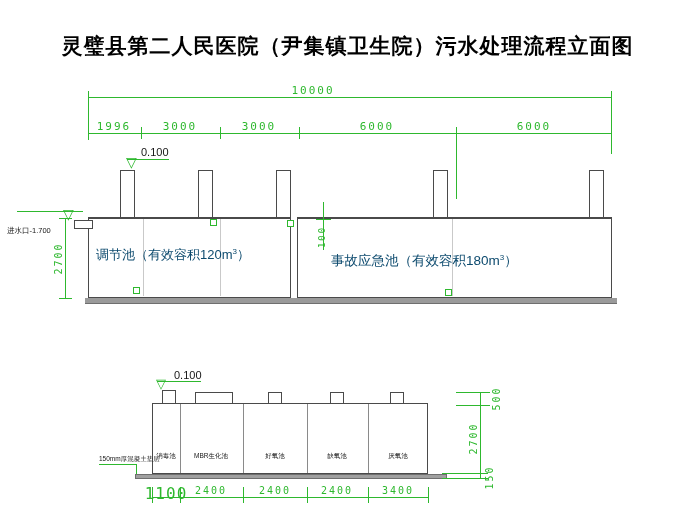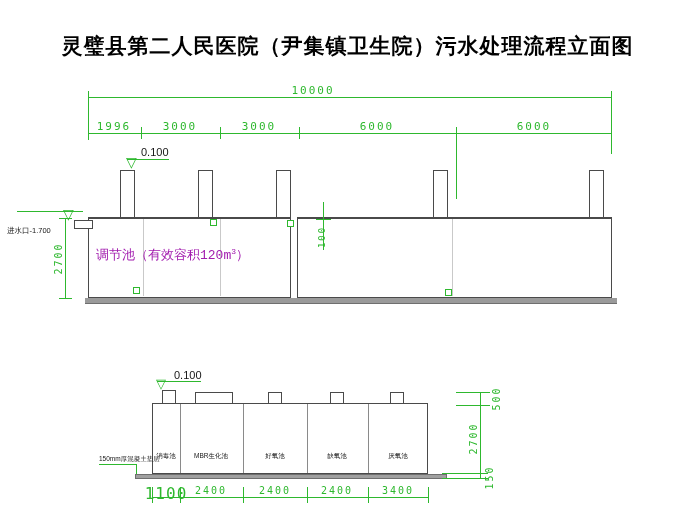--- a/index.html
+++ b/index.html
@@ -6,21 +6,21 @@
   #canvas{position:relative;width:695px;height:519px;background:#ffffff;overflow:hidden;
           font-family:"Liberation Sans",sans-serif;}
   .abs{position:absolute;}
   .gl{background:#2eb82e;}
   .lg{background:#c9c9c9;}
   .box{border:1px solid #4a4a4a;background:#ffffff;box-sizing:border-box;}
   .dimt{color:#2eb82e;font-family:"DejaVu Sans Mono",monospace;letter-spacing:2px;
         text-align:center;white-space:nowrap;line-height:1.1;}
   .rot{transform:rotate(-90deg);}
   .tri{color:#2eb82e;line-height:1;font-size:14px;font-family:"DejaVu Sans",sans-serif;}
-  .cyan{color:#a21caf;white-space:nowrap;font-family:Liberation Mono, monospace;}
+  .cyan{color:#0c4a6e;white-space:nowrap;font-family:Liberation Sans, sans-serif;}
   .blk{color:#161616;white-space:nowrap;font-family:"Liberation Sans",sans-serif;line-height:1.1;}
   .sq{width:5px;height:5px;border:1px solid #2eb82e;background:#fff;box-sizing:content-box;}
   .title{width:100%;text-align:center;font-family:"Liberation Serif","DejaVu Serif",serif;
          font-size:21px;font-weight:600;color:#000;letter-spacing:1px;}
   sup{font-size:8px;}
 </style>
 </head>
 <body>
 
 <div id="canvas">
@@ -78,20 +78,21 @@
   <div class="abs gl" style="left:65px;top:219px;width:1px;height:80px;"></div>
   <div class="abs gl" style="left:59px;top:218px;width:13px;height:1px;"></div>
   <div class="abs gl" style="left:59px;top:298px;width:13px;height:1px;"></div>
   <div class="abs dimt rot" style="left:33px;top:253px;width:50px;font-size:10px;">2700</div>
 
   <div class="abs gl" style="left:323px;top:202px;width:1px;height:48px;"></div>
   <div class="abs gl" style="left:316px;top:219px;width:15px;height:1px;"></div>
   <div class="abs dimt rot" style="left:308px;top:232px;width:30px;font-size:9px;">100</div>
 
   <div class="abs cyan" style="left:96px;top:246px;font-size:13px;"><span>调节池（有效容积120m</span><sup>3</sup><span>）</span></div>
+  <div class="abs cyan" style="left:331px;top:252px;font-size:13.5px;"><span>事故应急池（有效容积180m</span><sup>3</sup><span>）</span></div>
 
   <div class="abs blk" style="left:174px;top:369px;font-size:11px;">0.100</div>
   <div class="abs gl" style="left:157px;top:381px;width:44px;height:1px;"></div>
   <div class="abs tri" style="left:156px;top:377px;font-size:13px;">▽</div>
 
   <div class="abs box" style="left:162px;top:390px;width:14px;height:14px;"></div>
   <div class="abs box" style="left:195px;top:392px;width:38px;height:12px;"></div>
   <div class="abs box" style="left:268px;top:392px;width:14px;height:12px;"></div>
   <div class="abs box" style="left:330px;top:392px;width:14px;height:12px;"></div>
   <div class="abs box" style="left:390px;top:392px;width:14px;height:12px;"></div>

